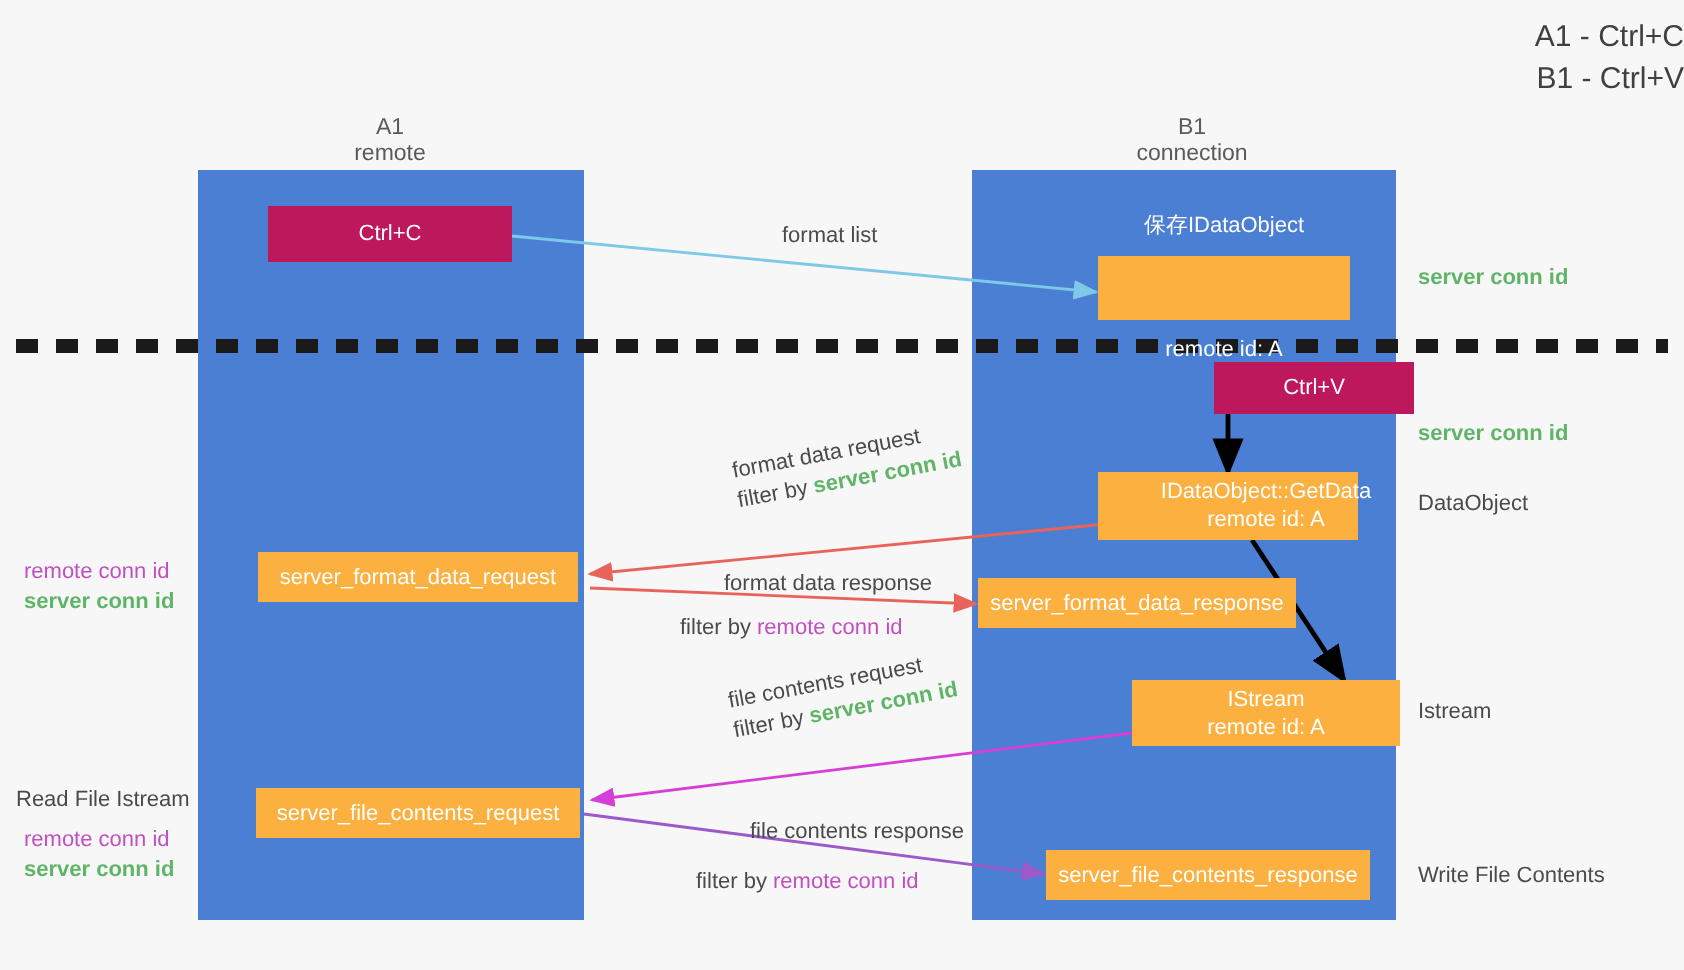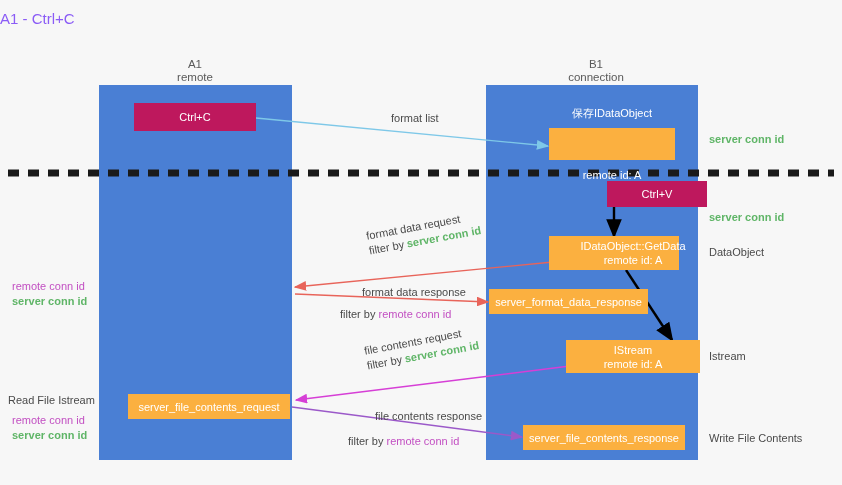--- a/index.html
+++ b/index.html
@@ -27,24 +27,24 @@
     height: 485px;
     pointer-events: none;
   }
 
   
   .title {
     position: absolute;
     left: 0;
     top: 8px;
     width: 842px;
-    text-align: left;
+    text-align: right;
     font-size: 15px;
     line-height: 21px;
-    color: #8b5cf6;
+    color: #404040;
   }
 
   
   .lane-header {
     position: absolute;
     text-align: center;
     font-size: 11.5px;
     line-height: 13px;
     color: #5a5a5a;
   }
@@ -100,20 +100,21 @@
     white-space: nowrap;
   }
 </style>
 </head>
 <body>
 
 <div id="canvas">
 
   <div class="title">
     <div>A1 - Ctrl+C</div>
+    <div>B1 - Ctrl+V</div>
   </div>
 
   <div class="lane-header" style="left:139px; top:58px; width:112px;">
     <div>A1</div>
     <div>remote</div>
   </div>
   <div class="lane-header" style="left:540px; top:58px; width:112px;">
     <div>B1</div>
     <div>connection</div>
   </div>
@@ -173,20 +174,23 @@
   <div class="node orange" style="left:549px; top:236px; width:130px; height:34px;padding-left:44px;">
     <div>IDataObject::GetData</div>
     <div class="l2">remote id: A</div>
   </div>
 
   <div class="node orange" style="left:566px; top:340px; width:134px; height:33px;">
     <div>IStream</div>
     <div class="l2">remote id: A</div>
   </div>
 
+  <div class="node orange" style="left:129px; top:276px; width:160px; height:25px;">
+    <div>server_format_data_request</div>
+  </div>
 
   <div class="node orange" style="left:489px; top:289px; width:159px; height:25px;">
     <div>server_format_data_response</div>
   </div>
 
   <div class="node orange" style="left:523px; top:425px; width:162px; height:25px;">
     <div>server_file_contents_response</div>
   </div>
 
   <div class="node orange" style="left:128px; top:394px; width:162px; height:25px;">

